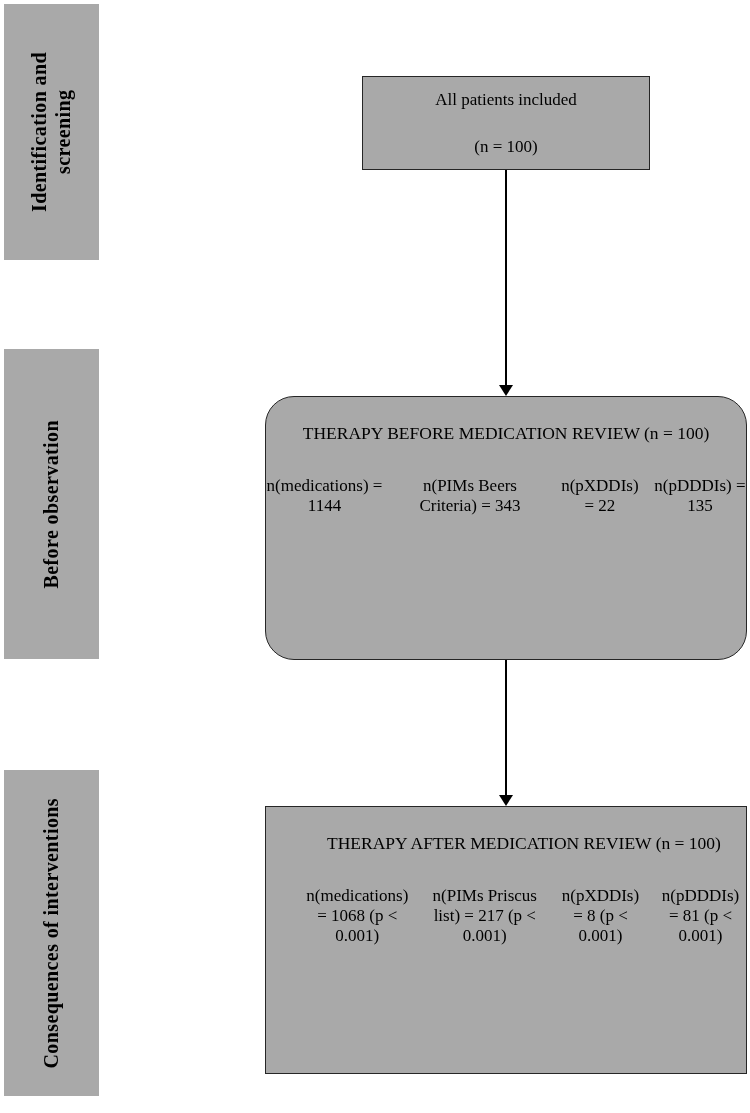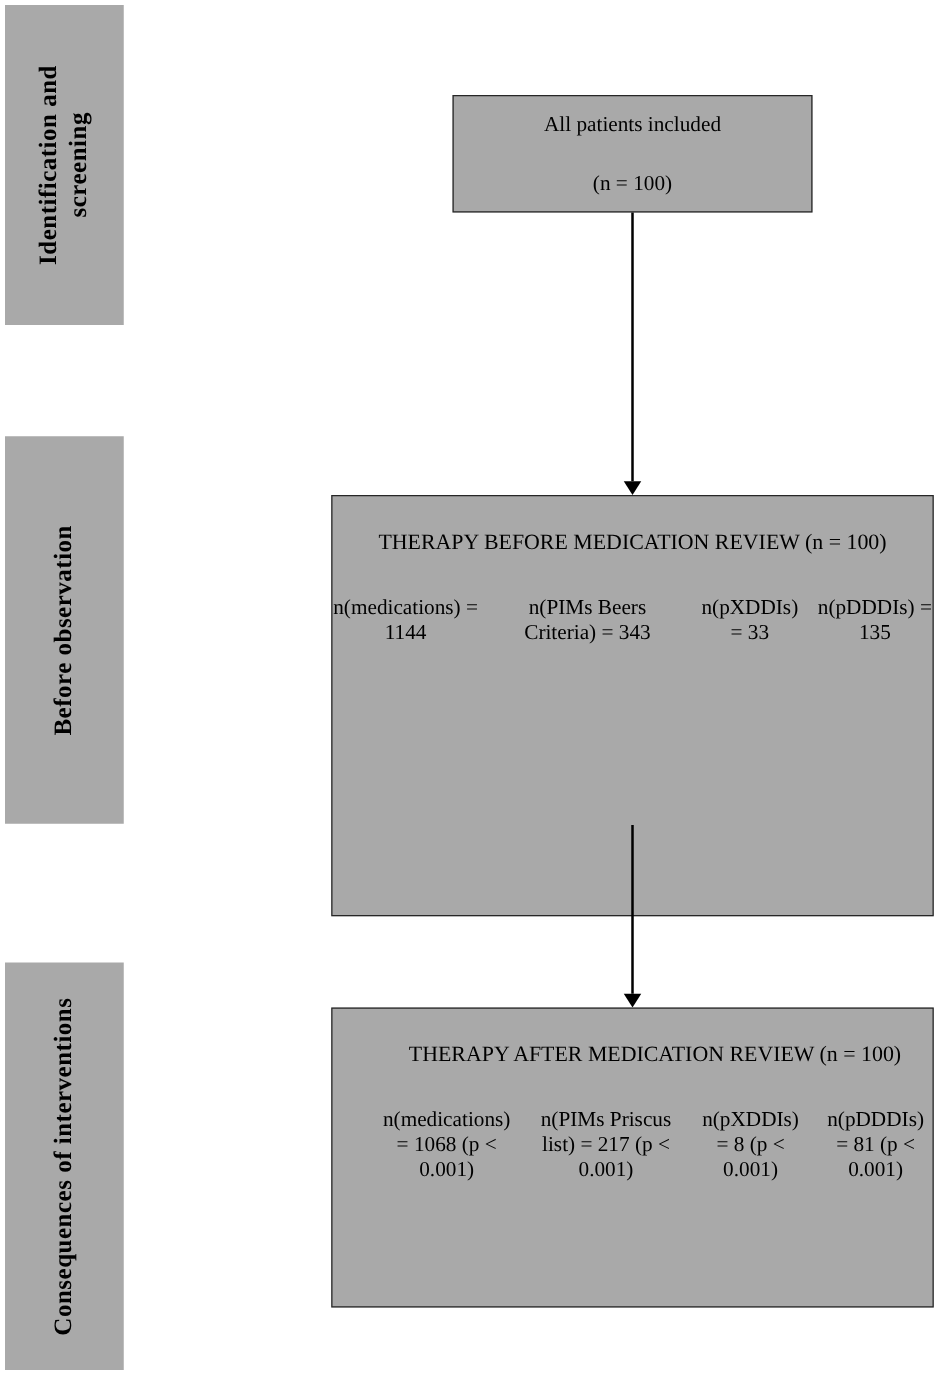--- a/index.html
+++ b/index.html
@@ -47,22 +47,22 @@
     text-align: center;
     font-size: 17px;
     color: #000000;
   }
   .box-patients {
     left: 362px; top: 76px; width: 288px; height: 94px;
     display: flex; flex-direction: column;
     justify-content: center; align-items: center;
     gap: 27px;
   }
-  .box-before { left: 265px; top: 396px; width: 482px; height: 337px; padding-top: 26px; }
-  .box-after  { left: 265px; top: 806px; width: 482px; height: 240px; padding-top: 26px; padding-left: 36px; }
+  .box-before { left: 265px; top: 396px; width: 482px; height: 264px; padding-top: 26px; border-radius: 29px; }
+  .box-after  { left: 265px; top: 806px; width: 482px; height: 268px; padding-top: 26px; padding-left: 36px; }
   .box-title { font-size: 17.5px; }
   .box-lines {
     margin-top: 32px;
     display: flex; flex-direction: row;
     gap: 11px;
   }
 
   
   .arrow { position: absolute; width: 14px; }
   .arrow-1 { left: 499px; top: 170px; height: 226px; }
@@ -103,21 +103,21 @@
   <div class="arrow arrow-1">
     <div class="shaft"></div>
     <div class="head"></div>
   </div>
 
   <div class="flowbox box-before">
     <div class="box-title">THERAPY BEFORE MEDICATION REVIEW (n = 100)</div>
     <div class="box-lines">
       <div class="box-line">n(medications) = 1144</div>
       <div class="box-line">n(PIMs Beers Criteria) = 343</div>
-      <div class="box-line">n(pXDDIs) = 33</div>
+      <div class="box-line">n(pXDDIs) = 22</div>
       <div class="box-line">n(pDDDIs) = 135</div>
     </div>
   </div>
 
   <div class="arrow arrow-2">
     <div class="shaft"></div>
     <div class="head"></div>
   </div>
 
   <div class="flowbox box-after">

